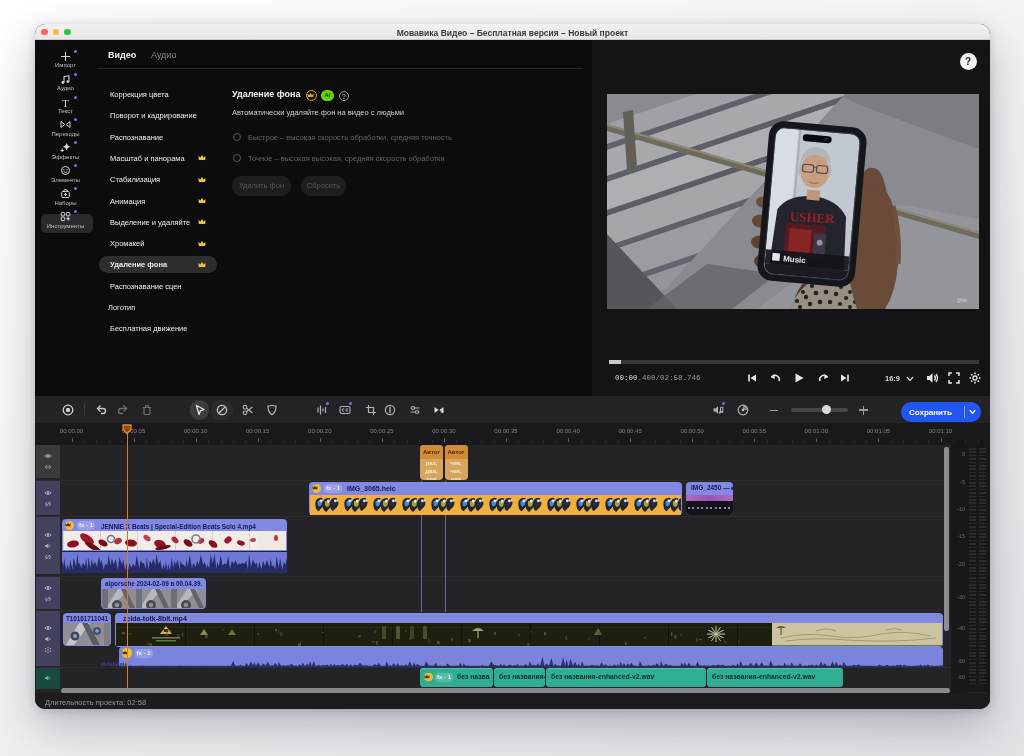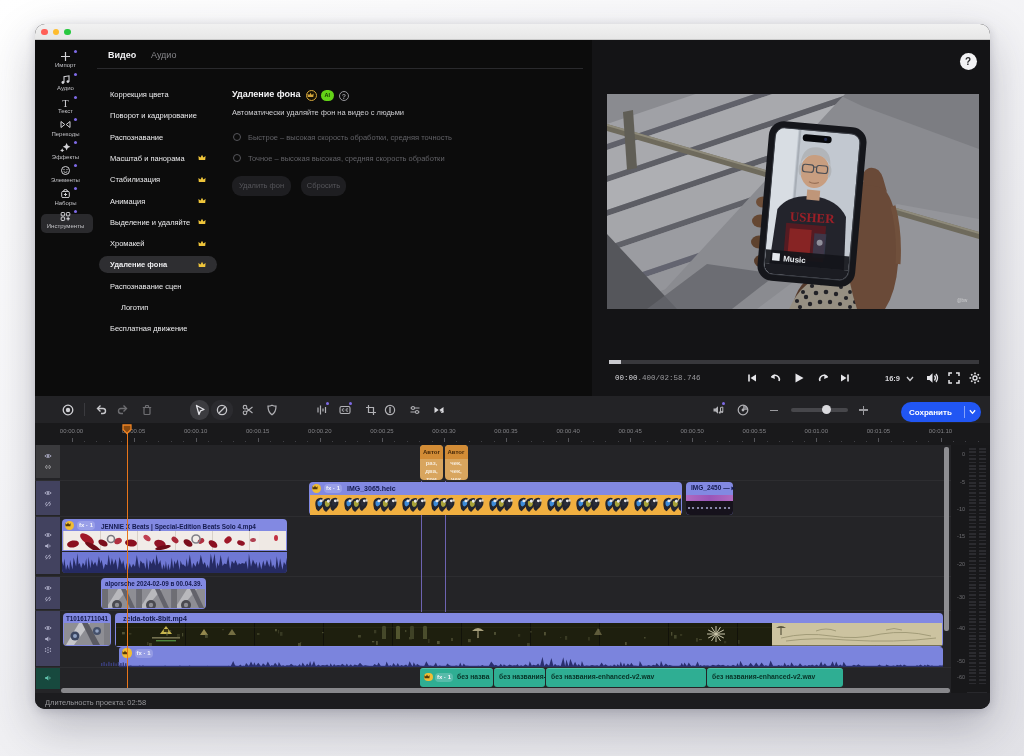--- a/index.html
+++ b/index.html
@@ -1,17 +1,18 @@
 <!DOCTYPE html>
 <html><head><meta charset="utf-8"><style>html,body{margin:0;padding:0;}*{box-sizing:border-box;}svg{display:block;}body{width:1024px;height:756px;position:relative;overflow:hidden;background:linear-gradient(150deg,#ffffff 0%,#f7f7f9 35%,#e9e9ed 75%,#e2e2e7 100%);font-family:"Liberation Sans",sans-serif;}</style></head><body>
 <div style="position:absolute;left:35px;top:24px;width:955px;height:685px;border-radius:10px;background:#0c0c0c;overflow:hidden;box-shadow:0 18px 45px rgba(40,40,60,.28),0 2px 10px rgba(40,40,60,.18);">
     <div style="position:absolute;left:0;top:0;width:955px;height:16px;background:linear-gradient(#f1f1f1,#e7e7e7);border-bottom:1px solid #c9c9c9;"></div>
     <div style="position:absolute;left:6.3px;top:4.8px;width:6.4px;height:6.4px;border-radius:50%;background:#ff5f57;"></div>
     <div style="position:absolute;left:17.8px;top:4.8px;width:6.4px;height:6.4px;border-radius:50%;background:#febc2e;"></div>
     <div style="position:absolute;left:29.3px;top:4.8px;width:6.4px;height:6.4px;border-radius:50%;background:#28c840;"></div>
+    <div style="position:absolute;left:0;top:3.6px;width:955px;text-align:center;font:bold 8.5px 'Liberation Sans',sans-serif;color:#3a3a3c;">Мовавика Видео – Бесплатная версия – Новый проект</div>
     <div style="position:absolute;left:0;top:16px;width:60px;height:356px;background:#0c0c0c;"></div>
     <div style="position:absolute;left:6px;top:189.5px;width:52px;height:19.5px;border-radius:5px;background:#2a2a2d;"></div>
     <div style="position:absolute;left:23px;top:27.6px;width:15px;height:9px;">
       <svg width="15" height="9" viewBox="0 0 15 9">
         <path d="M7.5 0 V9 M3 4.5 H12" stroke="#d2d2d6" stroke-width="1.2"></path>
       </svg>
     </div>
     <div style="position:absolute;left:0;top:38.2px;width:61px;text-align:center;font:6px 'Liberation Sans',sans-serif;color:#c2c2c6;">Импорт</div>
     <div style="position:absolute;left:38.5px;top:25.6px;width:3px;height:3px;border-radius:50%;background:#7e6ae6;"></div>
     <div style="position:absolute;left:23px;top:50.5px;width:15px;height:9px;">
@@ -111,21 +112,21 @@
       </svg>
     </div>
     <div style="position:absolute;left:64px;top:232.4px;width:118px;height:17px;border-radius:9px;background:#2e2e31;"></div>
     <div style="position:absolute;left:75px;top:236.4px;font:bold 7.5px 'Liberation Sans',sans-serif;color:#ececee;white-space:nowrap;">Удаление фона</div>
     <div style="position:absolute;left:163px;top:236.9px;width:8px;height:7px;">
       <svg width="8" height="7" viewBox="0 0 10 8">
         <path d="M1 7 L0.5 2 L3.2 4 L5 0.7 L6.8 4 L9.5 2 L9 7 Z" fill="#eec43a"></path>
       </svg>
     </div>
     <div style="position:absolute;left:75px;top:257.70000000000005px;font:7.5px 'Liberation Sans',sans-serif;color:#ececee;white-space:nowrap;">Распознавание сцен</div>
-    <div style="position:absolute;left:86px;top:279.0px;font:7.5px 'Liberation Sans',sans-serif;color:#ececee;white-space:nowrap;">Логотип</div>
+    <div style="position:absolute;left:73px;top:279.0px;font:7.5px 'Liberation Sans',sans-serif;color:#ececee;white-space:nowrap;">Логотип</div>
     <div style="position:absolute;left:75px;top:300.30000000000007px;font:7.5px 'Liberation Sans',sans-serif;color:#ececee;white-space:nowrap;">Бесплатная движение</div>
     <div style="position:absolute;left:197px;top:65.3px;font:bold 9px 'Liberation Sans',sans-serif;color:#f4f4f6;white-space:nowrap;">Удаление фона</div>
     <div style="position:absolute;left:270.5px;top:66px;width:11px;height:11px;border-radius:50%;background:#181204;border:1.6px solid #d2a53c;">
       <svg width="7" height="6" viewBox="0 0 10 8" style="margin:1px 0 0 0.4px">
         <path d="M1 7 L0.5 2 L3.2 4 L5 0.7 L6.8 4 L9.5 2 L9 7 Z" fill="#d2a53c"></path>
       </svg>
     </div>
     <div style="position:absolute;left:286px;top:65.8px;width:12.5px;height:11.5px;border-radius:6px;background:#63d317;text-align:center;font:bold 5.5px 'Liberation Sans',sans-serif;color:#143202;line-height:11.5px;">AI</div>
     <div style="position:absolute;left:304px;top:66.5px;width:10px;height:10px;border-radius:50%;border:1.2px solid #95959a;text-align:center;font:bold 7px 'Liberation Sans',sans-serif;color:#95959a;line-height:9.5px;">?</div>
     <div style="position:absolute;left:197px;top:84px;font:7.5px 'Liberation Sans',sans-serif;color:#cfcfd3;white-space:nowrap;">Автоматически удаляйте фон на видео с людьми</div>

